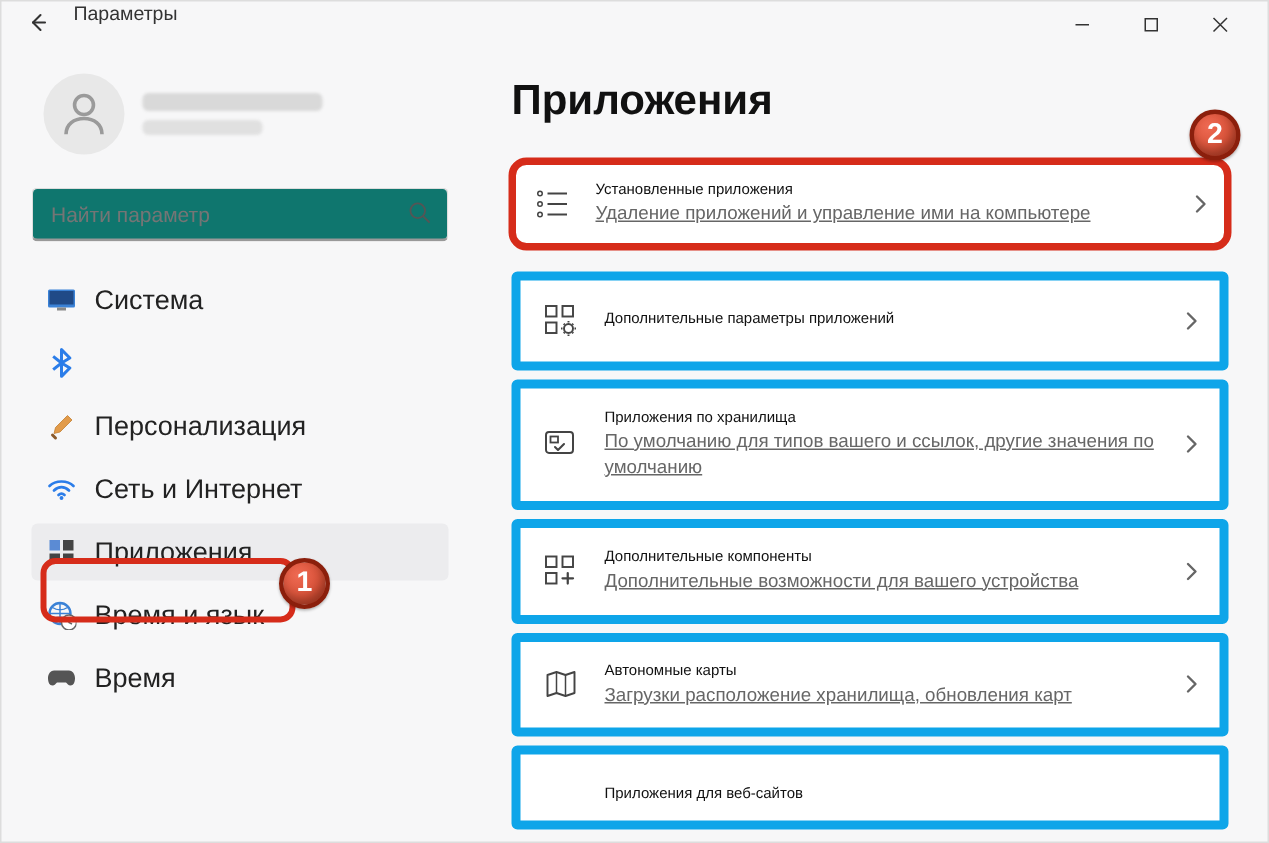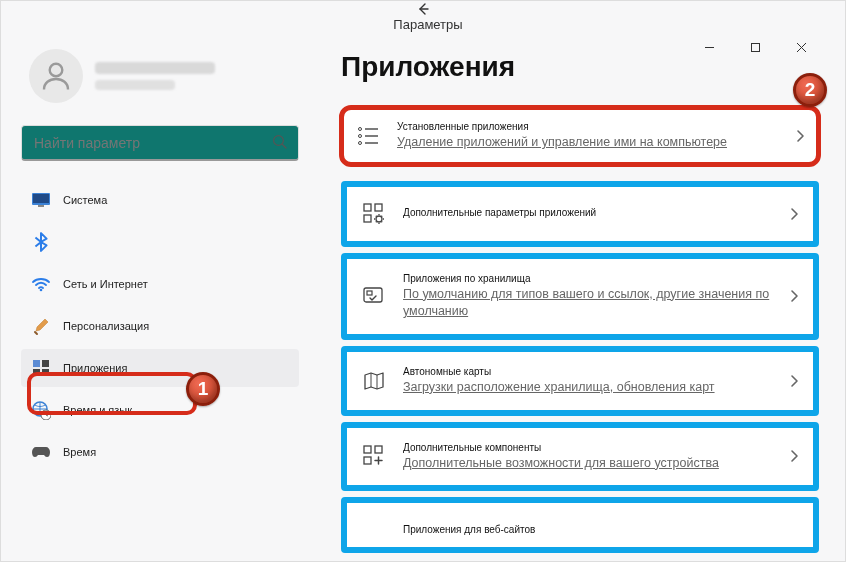--- a/index.html
+++ b/index.html
@@ -6,38 +6,37 @@
   body { background: #fff; }
   .window {
     width: 846px; height: 562px;
     background: #f7f7f8;
     border: 1px solid #ddd;
     position: relative;
     overflow: hidden;
   }
   .titlebar {
     height: 40px;
-    display: flex; align-items: center;
-    padding: 0 22px;
-    flex-direction: column;
+    display: flex; 
+    padding: 0 10px;
   }
   .back-btn { width: 28px; height: 28px; display:flex; align-items:center; justify-content:center; cursor:pointer;}
   .title { font-size: 13px; margin-left: 10px; color:#333; }
   .winctrls { margin-left:auto; display:flex; gap:2px;}
   .winctrl { width:44px; height:30px; display:flex; align-items:center; justify-content:center; color:#555;}
   .content { display:flex; height: calc(100% - 40px); }
   .sidebar { width: 310px; padding: 0 12px 12px 20px; display:flex; flex-direction:column; gap:4px;}
   .profile { display:flex; align-items:center; gap:12px; padding: 8px 4px 18px 8px;}
   .avatar { width:54px; height:54px; border-radius:50%; background:#e8e8e8; display:flex; align-items:center; justify-content:center;}
   .profile-text .line1 { width:120px; height:12px; background:#d9d9d9; border-radius:4px; margin-bottom:6px; filter: blur(1px);}
   .profile-text .line2 { width:80px; height:10px; background:#e0e0e0; border-radius:4px; filter: blur(1px);}
   .search { position:relative; margin-bottom:16px;}
   .search input { width:100%; height:36px; border:1px solid #ddd; border-bottom:2px solid #999; border-radius:4px; padding:0 38px 0 12px; font-size:14px; background:#0f766e;}
   .search .sicon { position:absolute; right:10px; top:8px; color:#555;}
-  .nav-item { display:flex; align-items:center; gap:12px; height:38px; padding:0 10px; border-radius:4px; font-size:11px; color:#222; cursor:pointer; position:relative;}
+  .nav-item { display:flex; align-items:center; gap:12px; height:38px; padding:0 10px; border-radius:4px; font-size:18px; color:#222; cursor:pointer; position:relative;}
   .nav-item.selected { background:#ececee;}
   .nav-item .nicon { width:20px; height:20px; display:flex; align-items:center; justify-content:center; flex-shrink:0;}
   .main { flex:1; padding: 0 26px 0 30px; overflow:hidden;}
   .main h1 { font-size:28px; font-weight:600; margin:10px 0 24px 0; color:#111;}
   .cards { display:flex; flex-direction:column; gap:6px;}
   .card { background:#fff; border:6px solid #0ea5e9; border-radius:4px; padding:14px 14px; display:flex; align-items:center; gap:16px; cursor:pointer;}
   .card .cicon { width:26px; height:26px; display:flex; align-items:center; justify-content:center; color:#444; flex-shrink:0;}
   .card .ctext { flex:1; min-width:0;}
   .card .ctitle { font-size:10px; color:#111; margin-bottom:2px;}
   .card .cdesc { font-size:12.5px; color:#666; line-height:1.35;text-decoration:underline;}
@@ -120,35 +119,35 @@
       </div>
       <div class="nav-item">
         <span class="nicon">
             <svg width="16" height="20" viewBox="0 0 12 18">
               <path d="M6 1v16l5-5-5-3 5-3-5-5zM1 5l5 4M1 13l5-4" stroke="#2b7de9" stroke-width="1.8" fill="none" stroke-linejoin="round"></path>
             </svg>
           </span>
       </div>
       <div class="nav-item">
         <span class="nicon">
+            <svg width="20" height="20" viewBox="0 0 20 20">
+              <path d="M14 3l3 3-8 8-4 1 1-4z" fill="#e29b4a" stroke="#c07a2a" stroke-width="0.5"></path>
+              <path d="M4 16l2 2" stroke="#8b5a2b" stroke-width="2" stroke-linecap="round"></path>
+            </svg>
+          </span>
+        <span>Персонализация</span>
+      </div>
+      <div class="nav-item">
+        <span class="nicon">
             <svg width="20" height="16" viewBox="0 0 20 16">
               <path d="M2 6c4-4 12-4 16 0M5 9c3-3 7-3 10 0M8 12c1.3-1.3 2.7-1.3 4 0" stroke="#2b7de9" stroke-width="1.8" fill="none" stroke-linecap="round"></path>
               <circle cx="10" cy="14" r="1.3" fill="#2b7de9"></circle>
             </svg>
           </span>
         <span>Сеть и Интернет</span>
-      </div>
-      <div class="nav-item">
-        <span class="nicon">
-            <svg width="20" height="20" viewBox="0 0 20 20">
-              <path d="M14 3l3 3-8 8-4 1 1-4z" fill="#e29b4a" stroke="#c07a2a" stroke-width="0.5"></path>
-              <path d="M4 16l2 2" stroke="#8b5a2b" stroke-width="2" stroke-linecap="round"></path>
-            </svg>
-          </span>
-        <span>Персонализация</span>
       </div>
       <div class="nav-item selected">
         <span class="nicon">
             <svg width="18" height="18" viewBox="0 0 18 18">
               <rect x="1" y="1" width="7" height="7" fill="#5b8bd4"></rect>
               <rect x="10" y="1" width="7" height="7" fill="#444"></rect>
               <rect x="1" y="10" width="7" height="7" fill="#444"></rect>
               <rect x="10" y="10" width="7" height="7" fill="#444"></rect>
             </svg>
           </span>
@@ -239,56 +238,56 @@
             </div>
           <span class="chev">
               <svg width="10" height="14" viewBox="0 0 10 14">
                 <path d="M3 2l5 5-5 5" stroke="#666" stroke-width="1.6" fill="none" stroke-linecap="round" stroke-linejoin="round"></path>
               </svg>
             </span>
         </div>
 
         <div class="card">
           <span class="cicon">
-              <svg width="24" height="22" viewBox="0 0 24 22">
-                <path d="M3 5l6-2 6 2 6-2v14l-6 2-6-2-6 2z" stroke="#444" fill="none" stroke-width="1.3" stroke-linejoin="round"></path>
-                <path d="M9 3v14M15 5v14" stroke="#444" stroke-width="1"></path>
-              </svg>
-            </span>
-          <div class="ctext">
-              <div class="ctitle">Автономные карты</div>
-              <div class="cdesc">Загрузки расположение хранилища, обновления карт</div>
-            </div>
-          <span class="chev">
-              <svg width="10" height="14" viewBox="0 0 10 14">
-                <path d="M3 2l5 5-5 5" stroke="#666" stroke-width="1.6" fill="none" stroke-linecap="round" stroke-linejoin="round"></path>
-              </svg>
-            </span>
-        </div>
-
-        <div class="card">
-          <span class="cicon">
               <svg width="24" height="24" viewBox="0 0 24 24">
                 <rect x="2" y="2" width="7" height="7" stroke="#444" fill="none" stroke-width="1.3"></rect>
                 <rect x="13" y="2" width="7" height="7" stroke="#444" fill="none" stroke-width="1.3"></rect>
                 <rect x="2" y="13" width="7" height="7" stroke="#444" fill="none" stroke-width="1.3"></rect>
                 <path d="M16.5 13v7M13 16.5h7" stroke="#444" stroke-width="1.5" stroke-linecap="round"></path>
               </svg>
             </span>
           <div class="ctext">
               <div class="ctitle">Дополнительные компоненты</div>
               <div class="cdesc">Дополнительные возможности для вашего устройства</div>
             </div>
           <span class="chev">
               <svg width="10" height="14" viewBox="0 0 10 14">
                 <path d="M3 2l5 5-5 5" stroke="#666" stroke-width="1.6" fill="none" stroke-linecap="round" stroke-linejoin="round"></path>
               </svg>
             </span>
         </div>
 
+        <div class="card">
+          <span class="cicon">
+              <svg width="24" height="22" viewBox="0 0 24 22">
+                <path d="M3 5l6-2 6 2 6-2v14l-6 2-6-2-6 2z" stroke="#444" fill="none" stroke-width="1.3" stroke-linejoin="round"></path>
+                <path d="M9 3v14M15 5v14" stroke="#444" stroke-width="1"></path>
+              </svg>
+            </span>
+          <div class="ctext">
+              <div class="ctitle">Автономные карты</div>
+              <div class="cdesc">Загрузки расположение хранилища, обновления карт</div>
+            </div>
+          <span class="chev">
+              <svg width="10" height="14" viewBox="0 0 10 14">
+                <path d="M3 2l5 5-5 5" stroke="#666" stroke-width="1.6" fill="none" stroke-linecap="round" stroke-linejoin="round"></path>
+              </svg>
+            </span>
+        </div>
+
         <div class="card" style="padding-bottom:4px;gap:16px;">
           <span class="cicon"></span>
           <div class="ctext">
               <div class="ctitle">Приложения для веб-сайтов</div>
             </div>
         </div>
 
       </div>
     </div>
   </div>

